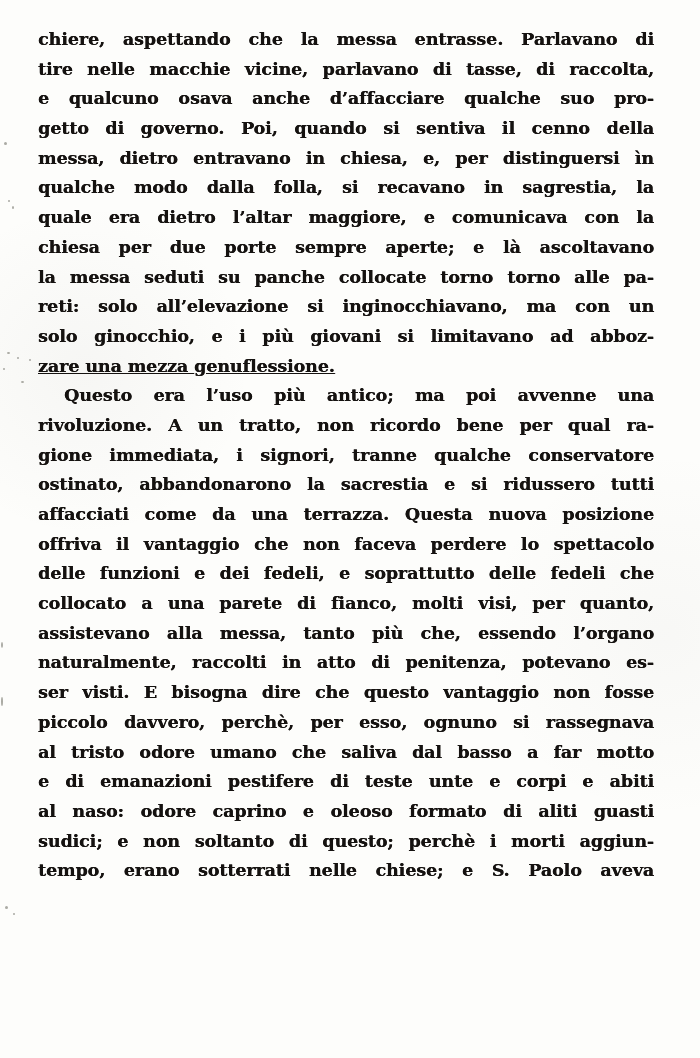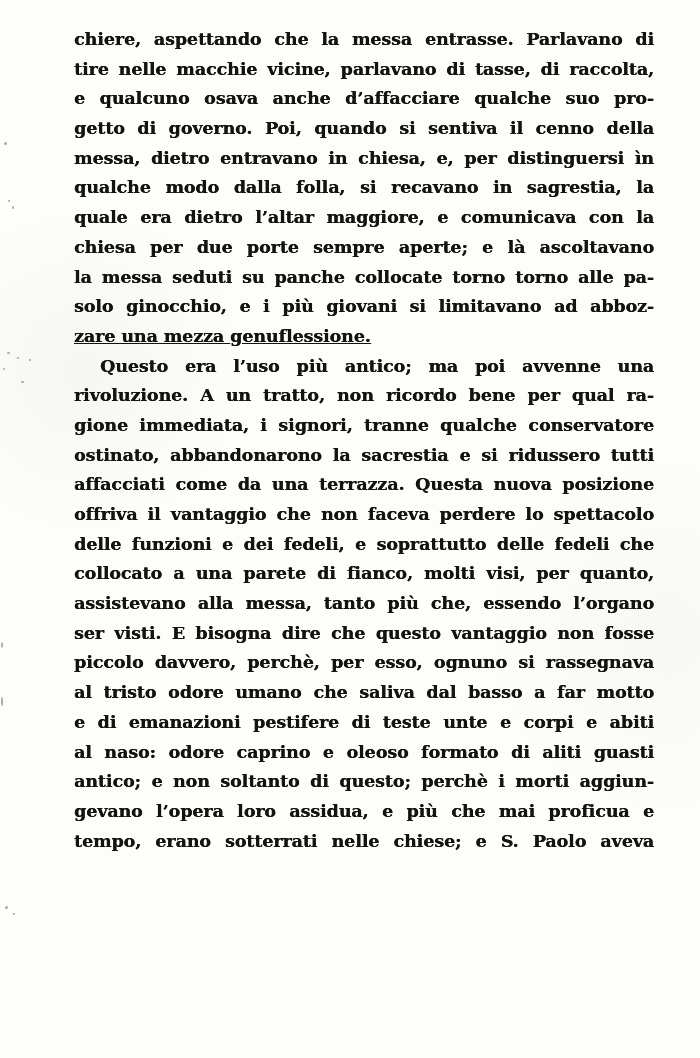--- a/index.html
+++ b/index.html
@@ -34,21 +34,20 @@
     text-shadow: 0.25px 0 0 #151210;
     letter-spacing: -0.1px;
   }
   .paragraph { margin: 0; }
   .line {
     text-align: justify;
     text-align-last: justify;
     height: 29.7px;
     white-space: nowrap;
     overflow: visible;
-    margin-left: 36px;
   }
   .line.flush { text-align-last: left; text-decoration: underline; }
   .line.indent { text-indent: 26px; }
   .speck {
     position: absolute;
     background: #8d8d86;
     border-radius: 50%;
     opacity: 0.75;
   }
 </style>
@@ -60,40 +59,41 @@
       <div class="paragraph">
         <div class="line">chiere, aspettando che la messa entrasse. Parlavano di</div>
         <div class="line">tire nelle macchie vicine, parlavano di tasse, di raccolta,</div>
         <div class="line">e qualcuno osava anche d’affacciare qualche suo pro-</div>
         <div class="line">getto di governo. Poi, quando si sentiva il cenno della</div>
         <div class="line">messa, dietro entravano in chiesa, e, per distinguersi ìn</div>
         <div class="line">qualche modo dalla folla, si recavano in sagrestia, la</div>
         <div class="line">quale era dietro l’altar maggiore, e comunicava con la</div>
         <div class="line">chiesa per due porte sempre aperte; e là ascoltavano</div>
         <div class="line">la messa seduti su panche collocate torno torno alle pa-</div>
+        <div class="line">reti: solo all’elevazione si inginocchiavano, ma con un</div>
         <div class="line">solo ginocchio, e i più giovani si limitavano ad abboz-</div>
         <div class="line flush">zare una mezza genuflessione.</div>
       </div>
       <div class="paragraph">
         <div class="line indent">Questo era l’uso più antico; ma poi avvenne una</div>
         <div class="line">rivoluzione. A un tratto, non ricordo bene per qual ra-</div>
         <div class="line">gione immediata, i signori, tranne qualche conservatore</div>
         <div class="line">ostinato, abbandonarono la sacrestia e si ridussero tutti</div>
         <div class="line">affacciati come da una terrazza. Questa nuova posizione</div>
         <div class="line">offriva il vantaggio che non faceva perdere lo spettacolo</div>
         <div class="line">delle funzioni e dei fedeli, e soprattutto delle fedeli che</div>
         <div class="line">collocato a una parete di fianco, molti visi, per quanto,</div>
         <div class="line">assistevano alla messa, tanto più che, essendo l’organo</div>
+        <div class="line">naturalmente, raccolti in atto di penitenza, potevano es-</div>
         <div class="line">ser visti. E bisogna dire che questo vantaggio non fosse</div>
         <div class="line">piccolo davvero, perchè, per esso, ognuno si rassegnava</div>
         <div class="line">al tristo odore umano che saliva dal basso a far motto</div>
         <div class="line">e di emanazioni pestifere di teste unte e corpi e abiti</div>
         <div class="line">al naso: odore caprino e oleoso formato di aliti guasti</div>
-        <div class="line">antico; e non soltanto di questo; perchè i morti aggiun-</div>
-        <div class="line">gevano l’opera loro assidua, e più che mai proficua e</div>
+        <div class="line">sudici; e non soltanto di questo; perchè i morti aggiun-</div>
         <div class="line">tempo, erano sotterrati nelle chiese; e S. Paolo aveva</div>
       </div>
     </div>
 <div class="speck" style="left: 4px; top: 142px; width: 3px; height: 3px;"></div>
     <div class="speck" style="left: 8px; top: 200px; width: 2px; height: 2px;"></div>
     <div class="speck" style="left: 12px; top: 206px; width: 2px; height: 3px;"></div>
     <div class="speck" style="left: 7px; top: 352px; width: 3px; height: 2px;"></div>
     <div class="speck" style="left: 17px; top: 357px; width: 2px; height: 2px;"></div>
     <div class="speck" style="left: 29px; top: 359px; width: 2px; height: 2px;"></div>
     <div class="speck" style="left: 3px; top: 368px; width: 2px; height: 2px;"></div>

